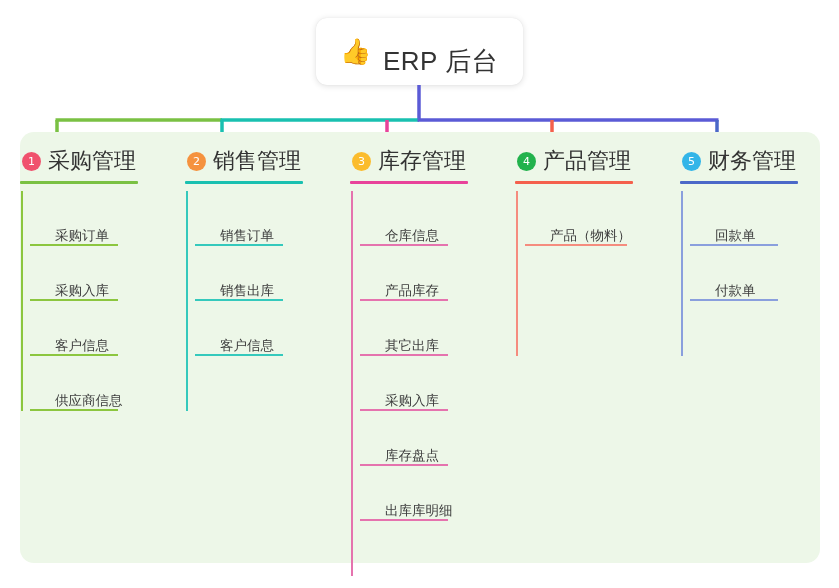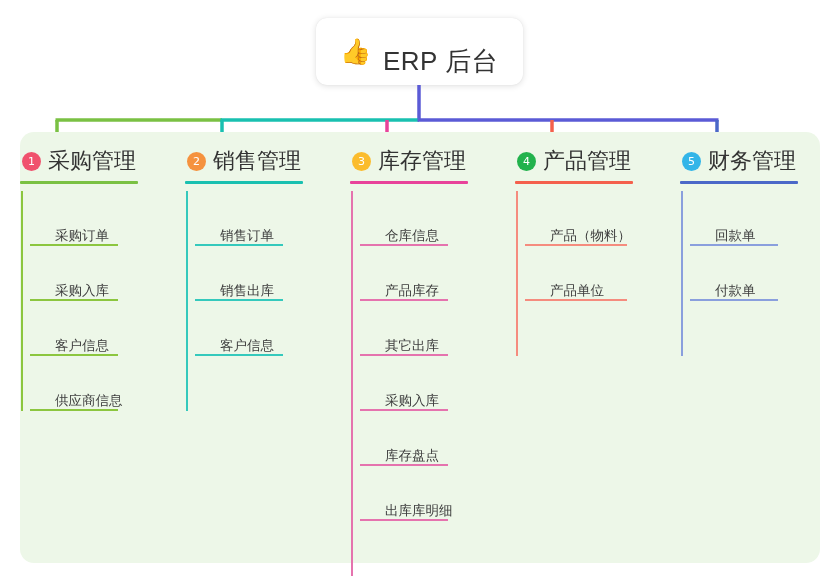--- a/index.html
+++ b/index.html
@@ -251,24 +251,20 @@
         <span class="badge" style="background: rgb(34, 178, 76);">4</span>
         <span class="col-title">产品管理</span>
       </div>
       <div class="col-rule" style="background: rgb(244, 96, 76); width: 118px;"></div>
       <div class="leaves">
         <div class="spine" style="background: rgb(245, 140, 126); height: 165px;"></div>
         <div class="leaf">
           <span class="leaf-label">产品（物料）</span>
           <div class="leaf-rule" style="background: rgb(245, 140, 126); width: 102px;"></div>
         </div>
-        <div class="leaf">
-          <span class="leaf-label">产品单位</span>
-          <div class="leaf-rule" style="background: rgb(245, 140, 126); width: 102px;"></div>
-        </div>
       </div>
     </div>
     <div class="column" style="left: 660px; top: 14px;">
       <div class="col-header">
         <span class="badge" style="background: rgb(51, 181, 232);">5</span>
         <span class="col-title">财务管理</span>
       </div>
       <div class="col-rule" style="background: rgb(75, 104, 200); width: 118px;"></div>
       <div class="leaves">
         <div class="spine" style="background: rgb(138, 159, 221); height: 165px;"></div>

